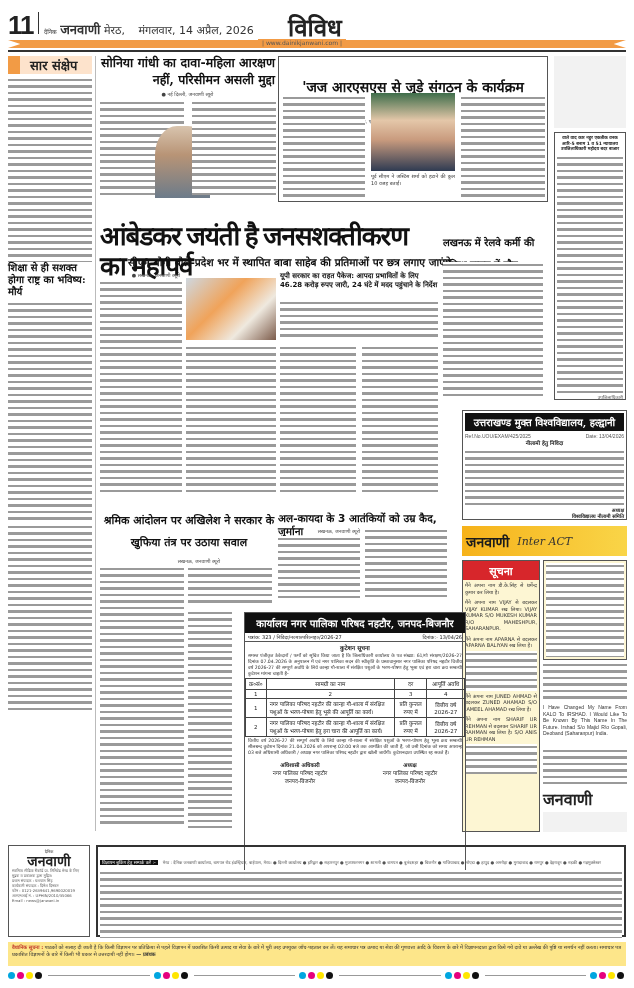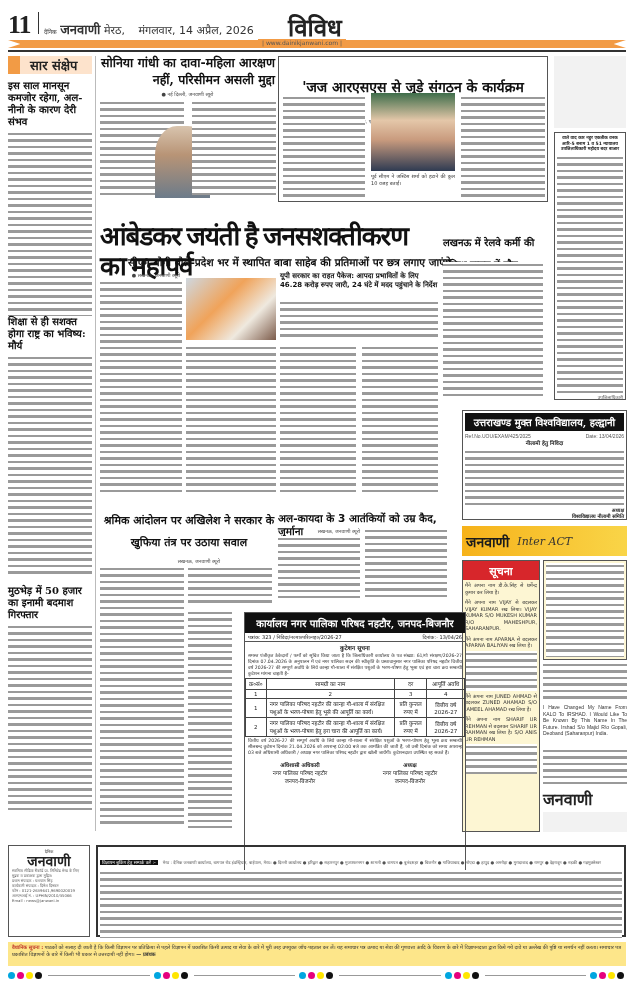--- a/index.html
+++ b/index.html
@@ -1,19 +1,19 @@
 <!DOCTYPE html>
 <html><head>
 <meta charset="utf-8">
 <style>
 *{box-sizing:border-box;margin:0;padding:0}
 body{width:634px;height:988px;background:#fff;font-family:"DejaVu Sans",sans-serif;color:#222;position:relative;overflow:hidden}
 .abs{position:absolute}
 .masthead{left:8px;top:8px;width:618px;height:40px}
-.pgno{left:0;top:2px;font-size:26px;font-weight:bold;font-family:Liberation Serif, serif;letter-spacing:-1px}
+.pgno{left:0;top:2px;font-size:26px;font-weight:bold;font-family:Liberation Sans, sans-serif;letter-spacing:-1px}
 .brand{left:36px;top:12px;font-size:11px;color:#333}
 .brand b{font-size:13px}
 .section{left:280px;top:2px;font-size:24px;font-weight:bold;font-family:"DejaVu Serif",serif}
 .ribbon{left:0;top:32px;width:618px;height:8px;background:#f29b45;clip-path:polygon(0 0,100% 0,98% 50%,100% 100%,0 100%,2% 50%)}
 .url{left:250px;top:31px;font-size:6px;color:#555;background:#f29b45;padding:0 4px}
 .rule{left:8px;top:50px;width:618px;height:2px;background:#333}
 .txt{font-size:5px;line-height:6.5px;color:#555;text-align:justify;overflow:hidden}
 .txtfill{background:repeating-linear-gradient(#fff 0 1.6px,#9a9a9a 1.6px 4.2px,#fff 4.2px 6.5px)}
 .h1{font-family:"DejaVu Serif",serif;font-weight:bold;color:#111}
 .box{border:1px solid #555}
@@ -50,25 +50,23 @@
   <div class="abs ribbon"></div>
   <div class="abs url">| www.dainikjanwani.com |</div>
 </div>
 <div class="abs rule"></div>
 
 <div class="abs" style="left:8px;top:56px;width:84px;height:770px">
   <div class="sar-head">
     <div class="sq"></div>
     <span>सार संक्षेप</span>
   </div>
-  <div class="hs" style="margin-top:6px">इस साल मानसून कमजोर रहेगा, अल-नीनो के कारण देरी संभव</div>
   <div class="txt txtfill" style="height:185px;margin-top:3px"></div>
   <div class="hs" style="">शिक्षा से ही सशक्त होगा राष्ट्र का भविष्य: मौर्य</div>
   <div class="txt txtfill" style="height:220px;margin-top:3px"></div>
-  <div class="hs" style="margin-top:10px">मुठभेड़ में 50 हजार का इनामी बदमाश गिरफ्तार</div>
   <div class="txt txtfill" style="height:190px;margin-top:3px"></div>
 </div>
 <div class="abs" style="left:95px;top:56px;width:1px;height:775px;background:#bbb"></div>
 
 <div class="abs" style="left:100px;top:54px;width:175px;height:150px">
   <div class="h1" style="font-size:12.5px;line-height:17px;text-align:right">सोनिया गांधी का दावा-महिला आरक्षण नहीं, परिसीमन असली मुद्दा</div>
   <div class="dateline" style="margin-top:3px;text-align:center">● नई दिल्ली, जनवाणी ब्यूरो</div>
   <div class="abs txtfill" style="left:0;top:46px;width:84px;height:95px"></div>
   <div class="abs photo" style="left:55px;top:72px;width:55px;height:72px;border-radius:40% 40% 0 0;background:linear-gradient(180deg,#d8c4ae,#b89476 40%,#6c7b8a)"></div>
   <div class="abs txtfill" style="left:92px;top:46px;width:84px;height:95px"></div>

